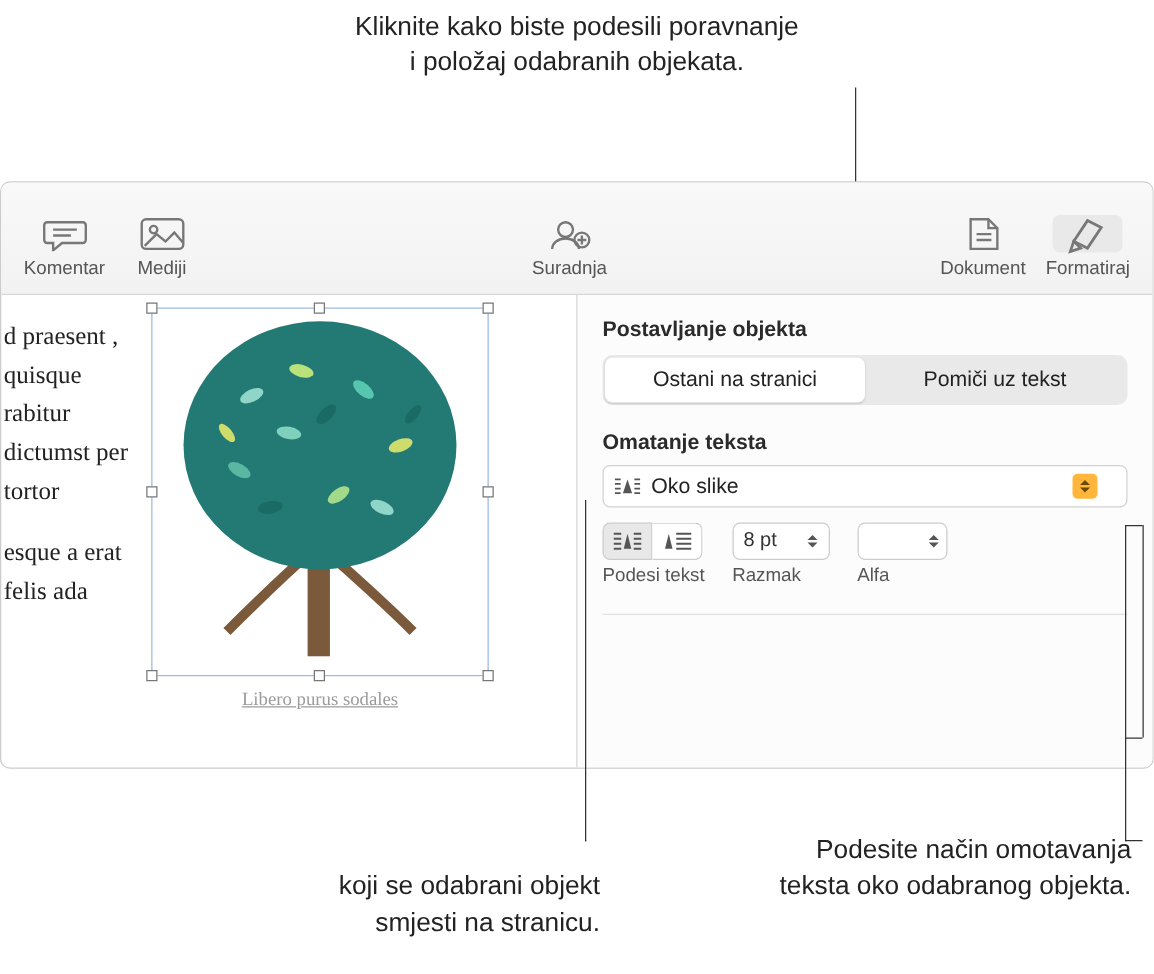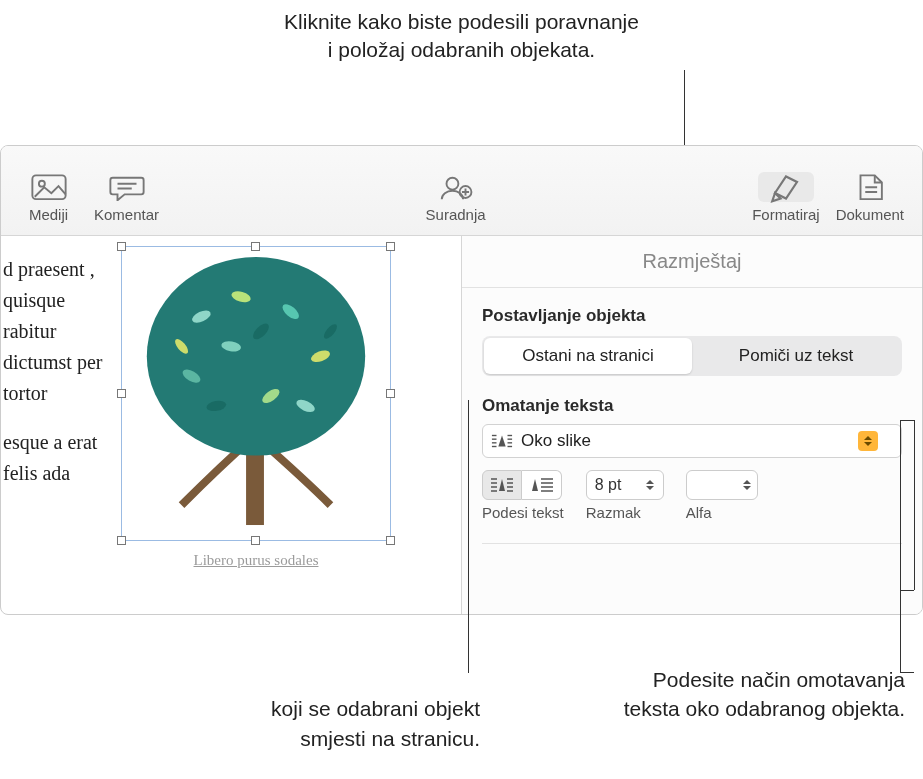--- a/index.html
+++ b/index.html
@@ -251,70 +251,70 @@
   <span>i položaj odabranih objekata.</span>
 </div>
 <div class="callout-top-line"></div>
 
 <div class="app-window">
 
   <div class="toolbar">
     <div class="tbtn">
       <div class="ico">
         <svg viewBox="0 0 32 24">
+            <path d="M4 4 h24 a2 2 0 0 1 2 2 v10 a2 2 0 0 1 -2 2 h-14 l-6 5 v-5 h-4 a2 2 0 0 1 -2 -2 v-10 a2 2 0 0 1 2 -2 z"></path>
+            <line x1="8" y1="9" x2="24" y2="9"></line>
+            <line x1="8" y1="13" x2="20" y2="13"></line>
+          </svg>
+      </div>
+      <span>Komentar</span>
+    </div>
+    <div class="tbtn">
+      <div class="ico">
+        <svg viewBox="0 0 32 24">
             <rect x="2" y="2" width="28" height="20" rx="3"></rect>
             <circle cx="10" cy="9" r="2.5"></circle>
             <path d="M4 20 L12 12 L18 17 L24 11 L30 18"></path>
           </svg>
       </div>
       <span>Mediji</span>
-    </div>
-    <div class="tbtn">
-      <div class="ico">
-        <svg viewBox="0 0 32 24">
-            <path d="M4 4 h24 a2 2 0 0 1 2 2 v10 a2 2 0 0 1 -2 2 h-14 l-6 5 v-5 h-4 a2 2 0 0 1 -2 -2 v-10 a2 2 0 0 1 2 -2 z"></path>
-            <line x1="8" y1="9" x2="24" y2="9"></line>
-            <line x1="8" y1="13" x2="20" y2="13"></line>
-          </svg>
-      </div>
-      <span>Komentar</span>
     </div>
     <div class="spacer"></div>
     <div class="tbtn">
       <div class="ico">
         <svg viewBox="0 0 32 24">
             <circle cx="13" cy="9" r="5"></circle>
             <path d="M4 22 a9 7 0 0 1 18 0"></path>
             <circle cx="24" cy="16" r="5"></circle>
             <line x1="24" y1="13" x2="24" y2="19"></line>
             <line x1="21" y1="16" x2="27" y2="16"></line>
           </svg>
       </div>
       <span>Suradnja</span>
     </div>
     <div class="spacer"></div>
-    <div class="tbtn active">
-      <div class="ico">
-        <svg viewBox="0 0 32 24">
-            <path d="M8 16 l8 -12 l8 4 l-8 12 z"></path>
-            <path d="M8 16 l-2 6 l6 -2 z"></path>
-          </svg>
-      </div>
-      <span>Formatiraj</span>
-    </div>
     <div class="tbtn">
       <div class="ico">
         <svg viewBox="0 0 32 24">
             <path d="M8 2 h12 l6 6 v14 h-18 z"></path>
             <path d="M20 2 v6 h6"></path>
             <line x1="12" y1="12" x2="22" y2="12"></line>
             <line x1="12" y1="16" x2="22" y2="16"></line>
           </svg>
       </div>
       <span>Dokument</span>
+    </div>
+    <div class="tbtn active">
+      <div class="ico">
+        <svg viewBox="0 0 32 24">
+            <path d="M8 16 l8 -12 l8 4 l-8 12 z"></path>
+            <path d="M8 16 l-2 6 l6 -2 z"></path>
+          </svg>
+      </div>
+      <span>Formatiraj</span>
     </div>
   </div>
 
   <div class="content">
 
     <div class="canvas">
       <div class="doc-text">
         <p>d praesent , quisque rabitur dictumst per tortor</p>
         <p>esque a erat felis ada</p>
       </div>
@@ -344,21 +344,20 @@
         <div class="handle h-ml"></div>
         <div class="handle h-mr"></div>
         <div class="handle h-bl"></div>
         <div class="handle h-bm"></div>
         <div class="handle h-br"></div>
       </div>
       <div class="caption">Libero purus sodales</div>
     </div>
 
     <div class="panel">
-      <div class="panel-tab">Razmještaj</div>
       <div class="panel-body">
 
         <div class="section-title">Postavljanje objekta</div>
         <div class="seg">
           <button class="sel">Ostani na stranici</button>
           <button>Pomiči uz tekst</button>
         </div>
 
         <div class="sub-title">Omatanje teksta</div>
         <div class="dropdown">

